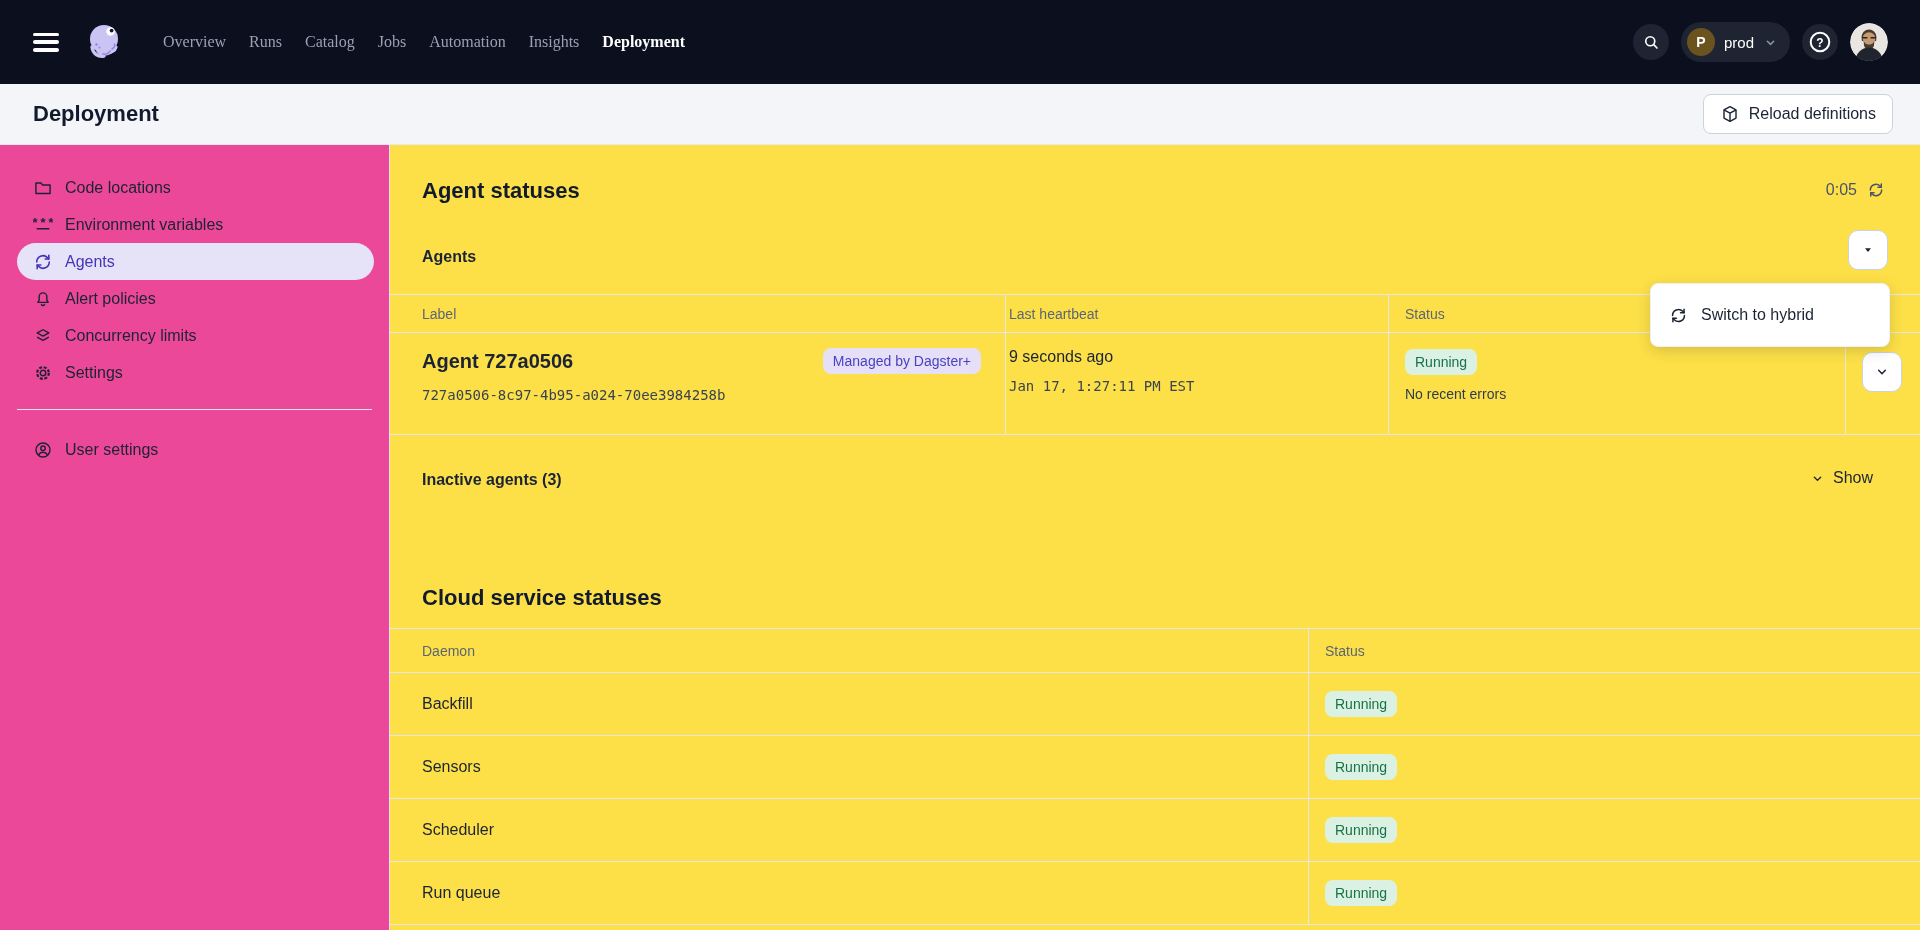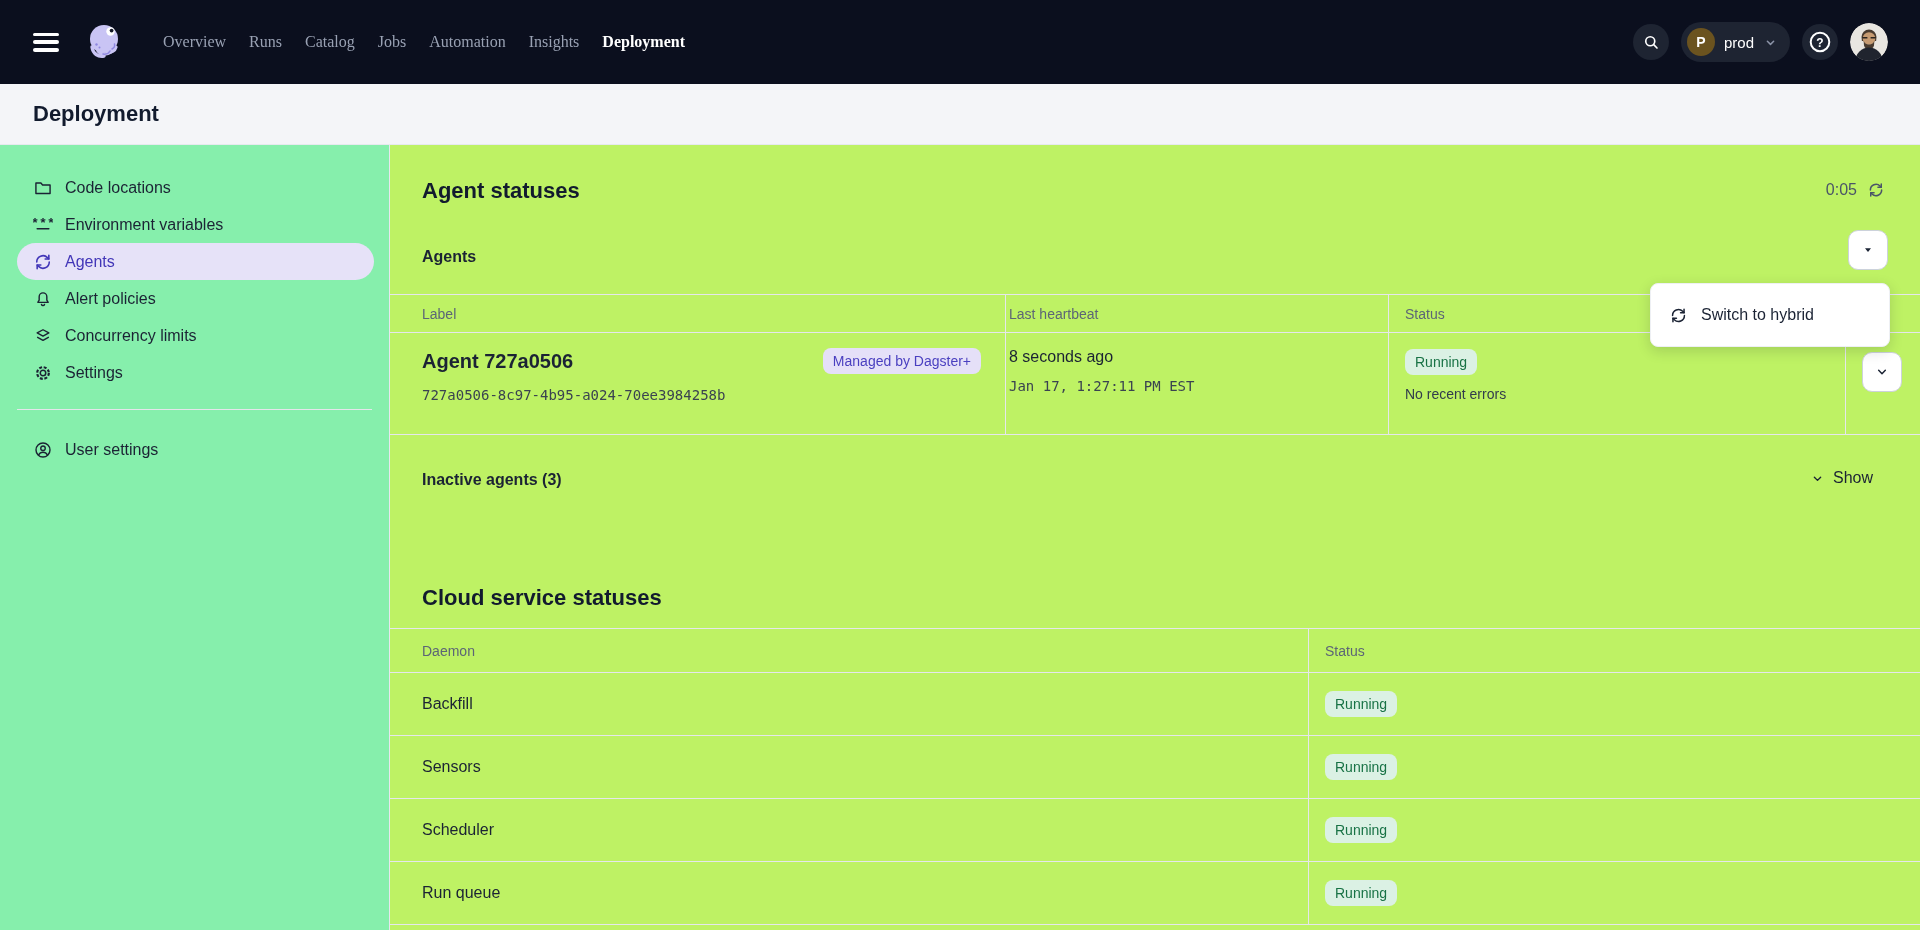--- a/index.html
+++ b/index.html
@@ -28,31 +28,31 @@
   .avatar { width:38px; height:38px; border-radius:50%; overflow:hidden; cursor:pointer; }
 
   
   .page-head { position:absolute; left:0; top:84px; width:1920px; height:61px; background:#f4f5f8;
                border-bottom:1px solid #e7e9ef; display:flex; align-items:center; padding:0 27px 0 33px; }
   .page-title { font-size:22px; font-weight:700; color:#121b2e; }
   .reload-btn { margin-left:auto; height:40px; background:#fff; border:1px solid #cdd3dc; border-radius:8px;
                 display:flex; align-items:center; gap:9px; padding:0 16px; font-size:16px; color:#1b2334; cursor:pointer; }
 
   
-  .sidebar { position:absolute; left:0; top:145px; width:390px; height:785px; background:#86efac;
+  .sidebar { position:absolute; left:0; top:145px; width:390px; height:785px; background:#ec4899;
              border-right:1px solid #e6e8ee; padding-top:24px; }
   .side-item { height:37px; margin:0 15px 0 17px; border-radius:19px; display:flex; align-items:center;
                padding:0 14px 0 16px; gap:12px; font-size:16px; color:#1b2334; cursor:pointer; }
   .side-item svg { flex:0 0 auto; }
   .side-item.selected { background:#e6e2f8; color:#4236b8; }
   .side-divider { height:1px; background:#e4e6eb; margin:18px 17px 21px 17px; }
   .ext { margin-left:auto; color:#7d8699; display:flex; }
 
   
-  .main { position:absolute; left:390px; top:145px; width:1530px; height:785px; background:#bef264; }
+  .main { position:absolute; left:390px; top:145px; width:1530px; height:785px; background:#fde047; }
   .sec-head { position:absolute; left:32px; font-size:22px; font-weight:700; color:#121b2e; }
   .timer { position:absolute; right:35px; top:36px; display:flex; align-items:center; gap:10px;
            color:#4a5468; font-size:16px; }
   .agents-label { position:absolute; left:32px; top:103px; font-size:16px; font-weight:700; }
   .caret-btn { position:absolute; width:40px; height:40px; border:1px solid #ccd2db; border-radius:10px;
                background:#fff; display:flex; align-items:center; justify-content:center; cursor:pointer; }
 
   .t-head { display:flex; height:39px; border-top:1px solid #e5e7ec; border-bottom:1px solid #e5e7ec;
             align-items:center; color:#5c6576; font-size:14px; }
   .t-row { display:flex; border-bottom:1px solid #e5e7ec; }
@@ -161,20 +161,27 @@
           <path d="M13.6 17.5a5.6 5.6 0 0 0 10.8 0l-.4 5a5.2 5.2 0 0 1-10 0z" fill="#4a3b2f"></path>
           <path d="M12.2 14.8h5.2M20.6 14.8h5.2" stroke="#2c241e" stroke-width="1.6"></path>
           <path d="M5.5 38a13.5 13.5 0 0 1 27 0z" fill="#20242e"></path>
         </svg>
       </div>
     </div>
   </div>
 
   <div class="page-head">
     <span class="page-title">Deployment</span>
+    <button class="reload-btn">
+      <svg width="20" height="20" viewBox="0 0 24 24" fill="none" stroke="#1b2334" stroke-width="1.7" stroke-linejoin="round">
+        <path d="M12 3.2l7.2 3.9v9.8L12 20.8l-7.2-3.9V7.1z"></path>
+        <path d="M4.8 7.1L12 11l7.2-3.9M12 11v9.8"></path>
+      </svg>
+      <span>Reload definitions</span>
+    </button>
   </div>
 
   <div class="sidebar">
 
     <div class="side-item">
       <svg width="20" height="20" viewBox="0 0 24 24" fill="none" stroke="currentColor" stroke-width="1.7" stroke-linejoin="round">
         <path d="M3.5 6h6l2 2.3h9v10.2H3.5z"></path>
       </svg>
       <span>Code locations</span>
     </div>
@@ -265,21 +272,21 @@
       </div>
       <div class="t-row">
         <div class="c1">
           <div class="agent-name-line">
             <span class="agent-name">Agent 727a0506</span>
             <span class="badge-lav">Managed by Dagster+</span>
           </div>
           <span class="mono uuid">727a0506-8c97-4b95-a024-70ee3984258b</span>
         </div>
         <div class="c2">
-          <div class="hb-rel">8 seconds ago</div>
+          <div class="hb-rel">9 seconds ago</div>
           <span class="mono hb-abs">Jan 17, 1:27:11 PM EST</span>
         </div>
         <div class="c3">
           <span class="badge-green">Running</span>
           <div class="status-note">No recent errors</div>
         </div>
         <div class="c4"></div>
       </div>
     </div>
 

